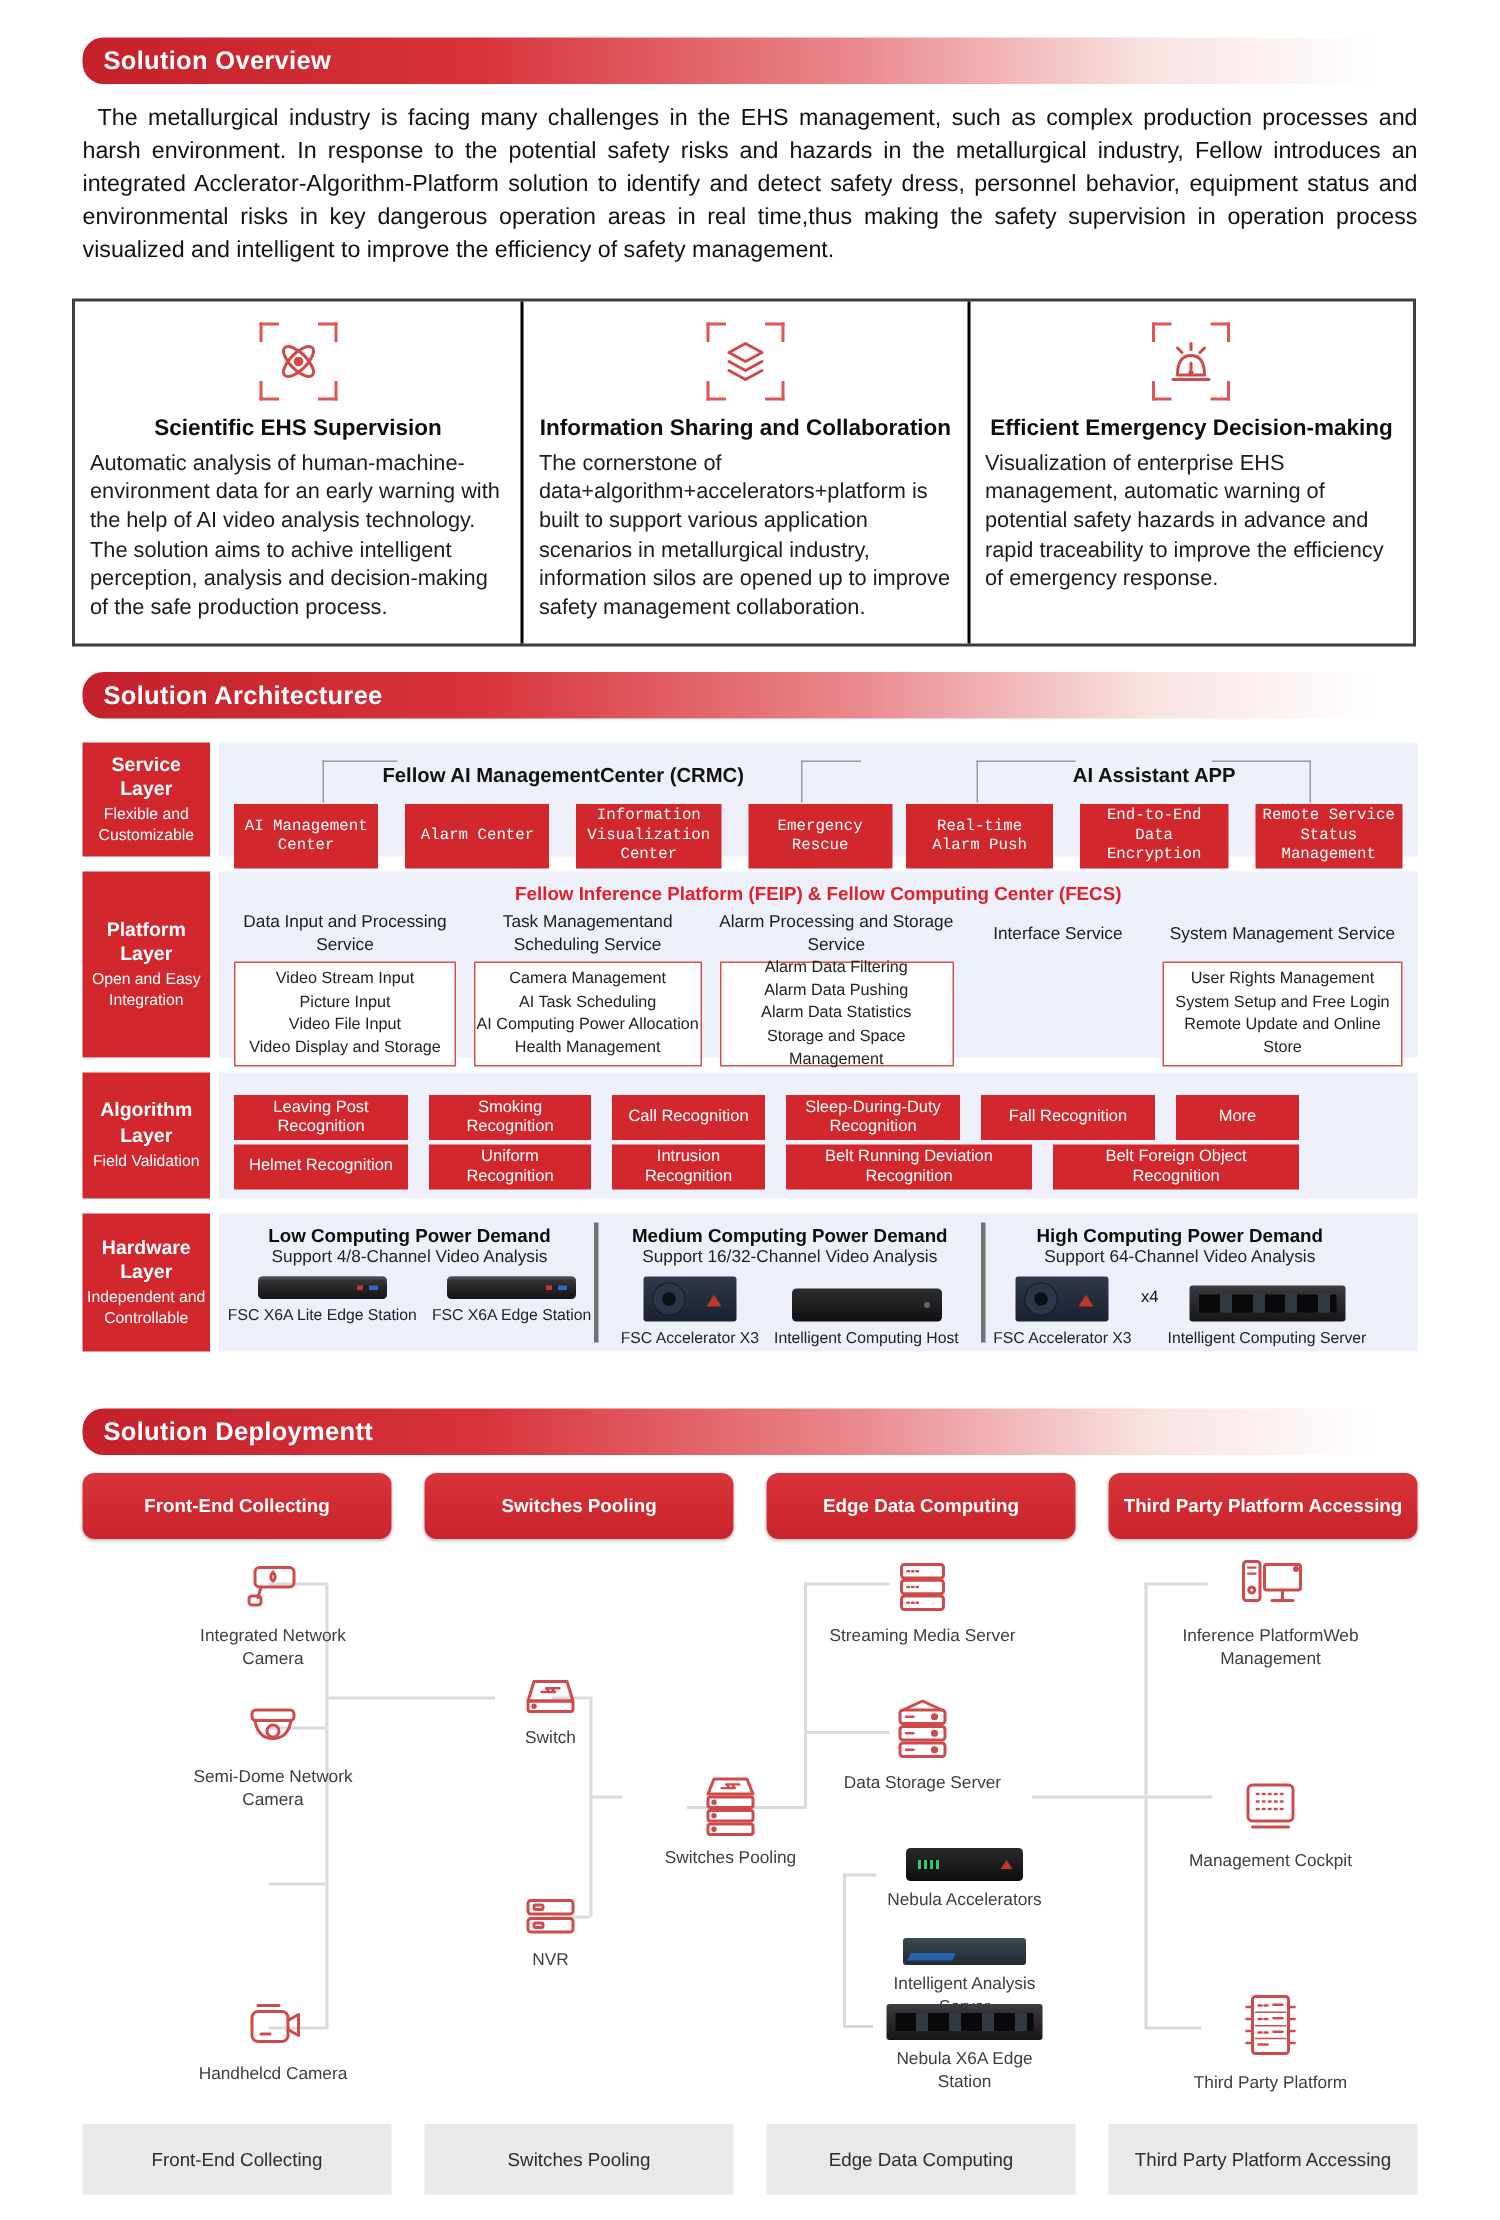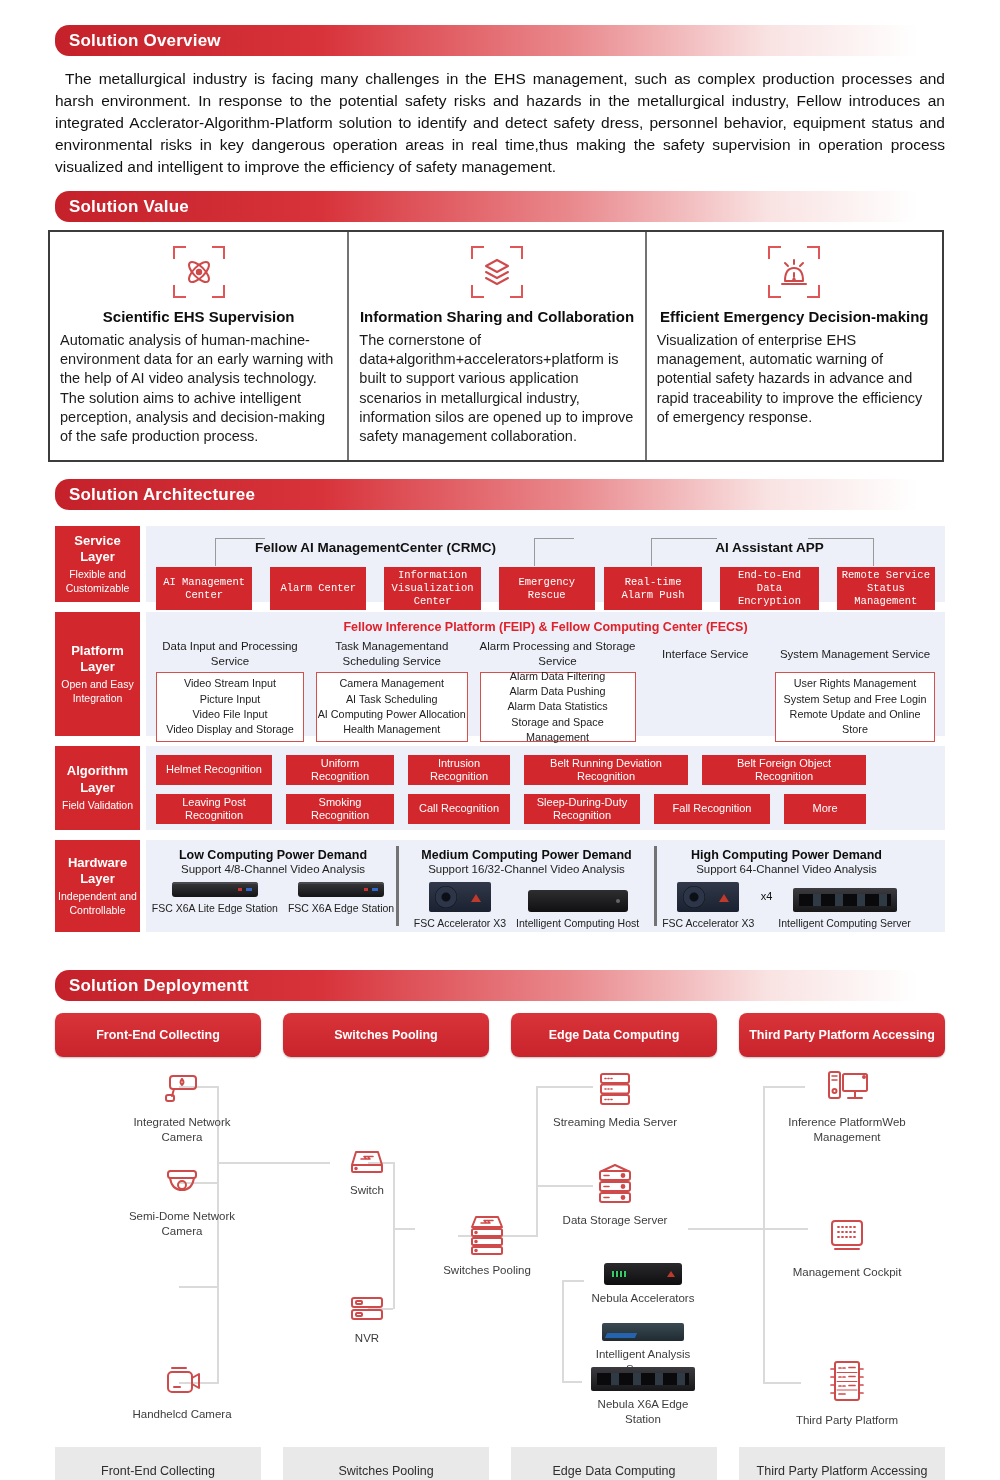--- a/index.html
+++ b/index.html
@@ -13,21 +13,21 @@
   .banner span { color:#fff; font-weight:bold; font-size:17px; letter-spacing:.2px; }
 
   
   .overview-text { margin:12px 55px 0 55px; width:890px; font-size:15.5px; line-height:1.42;
     color:#111; text-align:justify; text-indent:10px; }
 
   
   .value-box { margin:8px 48px 0 48px; width:896px; height:232px; border:2px solid #3c3c3c;
     display:flex; }
   .value-col { flex:1 1 33%; padding:10px 10px 6px 10px; display:flex; flex-direction:column; align-items:center; }
-  .value-col + .value-col { border-left:2px solid #737373; }
+  .value-col + .value-col { border-left:2px solid #000000; }
   .vicon-frame { position:relative; width:52px; height:52px; margin:4px 0 10px 0; display:flex; align-items:center; justify-content:center; }
   .vicon-frame i { position:absolute; width:13px; height:13px; border:0 solid #e05555; }
   .vicon-frame i.tl{ top:0; left:0; border-top-width:2.5px; border-left-width:2.5px; }
   .vicon-frame i.tr{ top:0; right:0; border-top-width:2.5px; border-right-width:2.5px; }
   .vicon-frame i.bl{ bottom:0; left:0; border-bottom-width:2.5px; border-left-width:2.5px; }
   .vicon-frame i.br{ bottom:0; right:0; border-bottom-width:2.5px; border-right-width:2.5px; }
   .value-title { font-weight:bold; font-size:15px; color:#0e0e0e; text-align:center; line-height:1.25; margin-bottom:4px; }
   .value-body { font-size:14.5px; color:#1c1c1c; line-height:1.33; align-self:stretch; }
 
   
@@ -117,23 +117,20 @@
 
 <div class="page">
 
   <div style="height:25px"></div>
   <div class="banner">
     <span>Solution Overview</span>
   </div>
   <p class="overview-text">The metallurgical industry is facing many challenges in the EHS management, such as complex production processes and harsh environment. In response to the potential safety risks and hazards in the metallurgical industry, Fellow introduces an integrated Acclerator-Algorithm-Platform solution to identify and detect safety dress, personnel behavior, equipment status and environmental risks in key dangerous operation areas in real time,thus making the safety supervision in operation process visualized and intelligent to improve the efficiency of safety management.</p>
 
   <div style="height:13px"></div>
-  <div class="banner">
-    <span>Solution Value</span>
-  </div>
 
   <div class="value-box">
     <div class="value-col">
       <div class="vicon-frame">
         <i class="tl"></i>
           <i class="tr"></i>
           <i class="bl"></i>
           <i class="br"></i>
         <svg class="red" width="34" height="34" viewBox="0 0 34 34">
           <ellipse cx="17" cy="17" rx="13" ry="5.5" transform="rotate(45 17 17)"></ellipse>
@@ -268,34 +265,34 @@
         </div>
       </div>
     </div>
 
     <div class="arch-row" style="height:84px">
       <div class="arch-label">
         <div class="t">Algorithm Layer</div>
         <div class="s">Field Validation</div>
       </div>
       <div class="arch-panel">
-        <div class="alg-row" style="margin-top:3px">
-          <div class="alg-btn" style="width:116px">Helmet Recognition</div>
-          <div class="alg-btn" style="width:108px">Uniform Recognition</div>
-          <div class="alg-btn" style="width:102px">Intrusion Recognition</div>
-          <div class="alg-btn" style="width:164px">Belt Running Deviation Recognition</div>
-          <div class="alg-btn" style="width:164px">Belt Foreign Object Recognition</div>
-        </div>
         <div class="alg-row">
           <div class="alg-btn" style="width:116px">Leaving Post Recognition</div>
           <div class="alg-btn" style="width:108px">Smoking Recognition</div>
           <div class="alg-btn" style="width:102px">Call Recognition</div>
           <div class="alg-btn" style="width:116px">Sleep-During-Duty Recognition</div>
           <div class="alg-btn" style="width:116px">Fall Recognition</div>
           <div class="alg-btn" style="width:82px">More</div>
+        </div>
+        <div class="alg-row" style="margin-top:3px">
+          <div class="alg-btn" style="width:116px">Helmet Recognition</div>
+          <div class="alg-btn" style="width:108px">Uniform Recognition</div>
+          <div class="alg-btn" style="width:102px">Intrusion Recognition</div>
+          <div class="alg-btn" style="width:164px">Belt Running Deviation Recognition</div>
+          <div class="alg-btn" style="width:164px">Belt Foreign Object Recognition</div>
         </div>
       </div>
     </div>
 
     <div class="arch-row" style="height:92px;margin-bottom:0">
       <div class="arch-label">
         <div class="t">Hardware Layer</div>
         <div class="s">Independent and Controllable</div>
       </div>
       <div class="arch-panel" style="padding:6px 4px">

